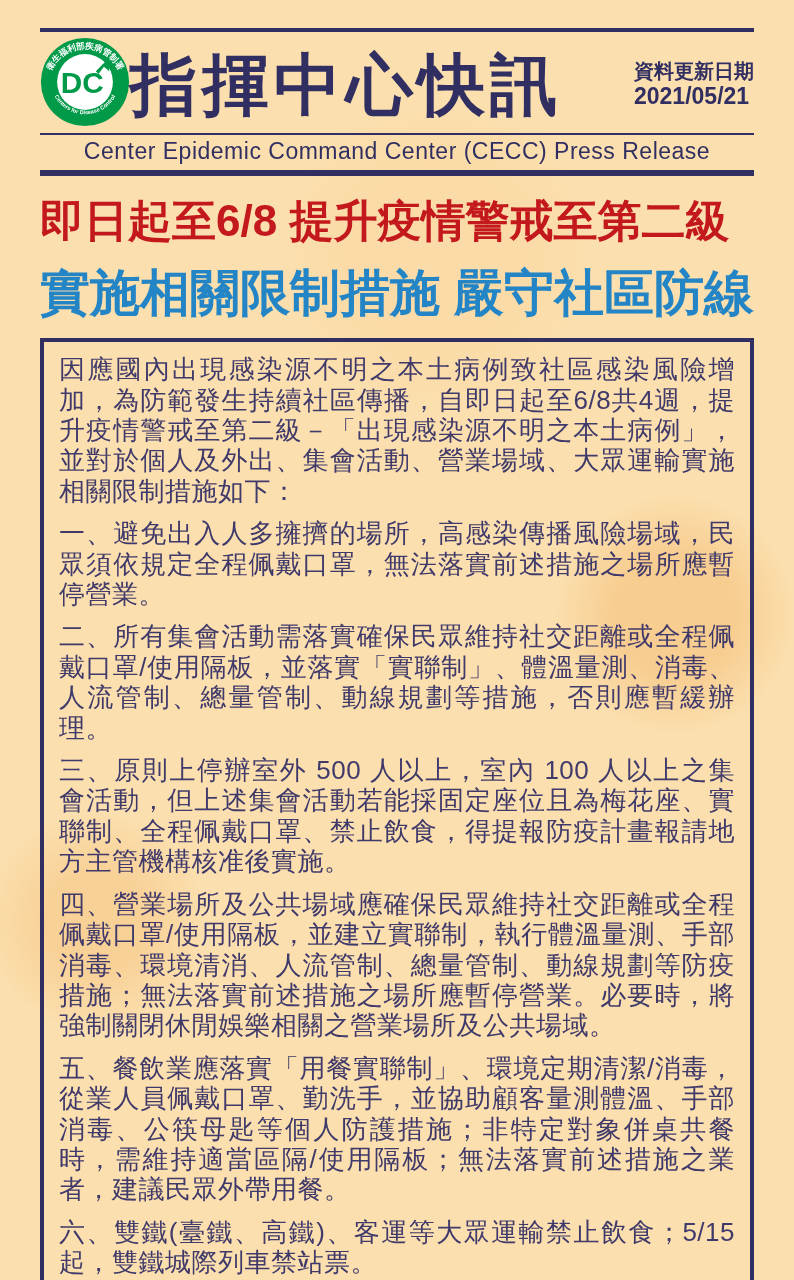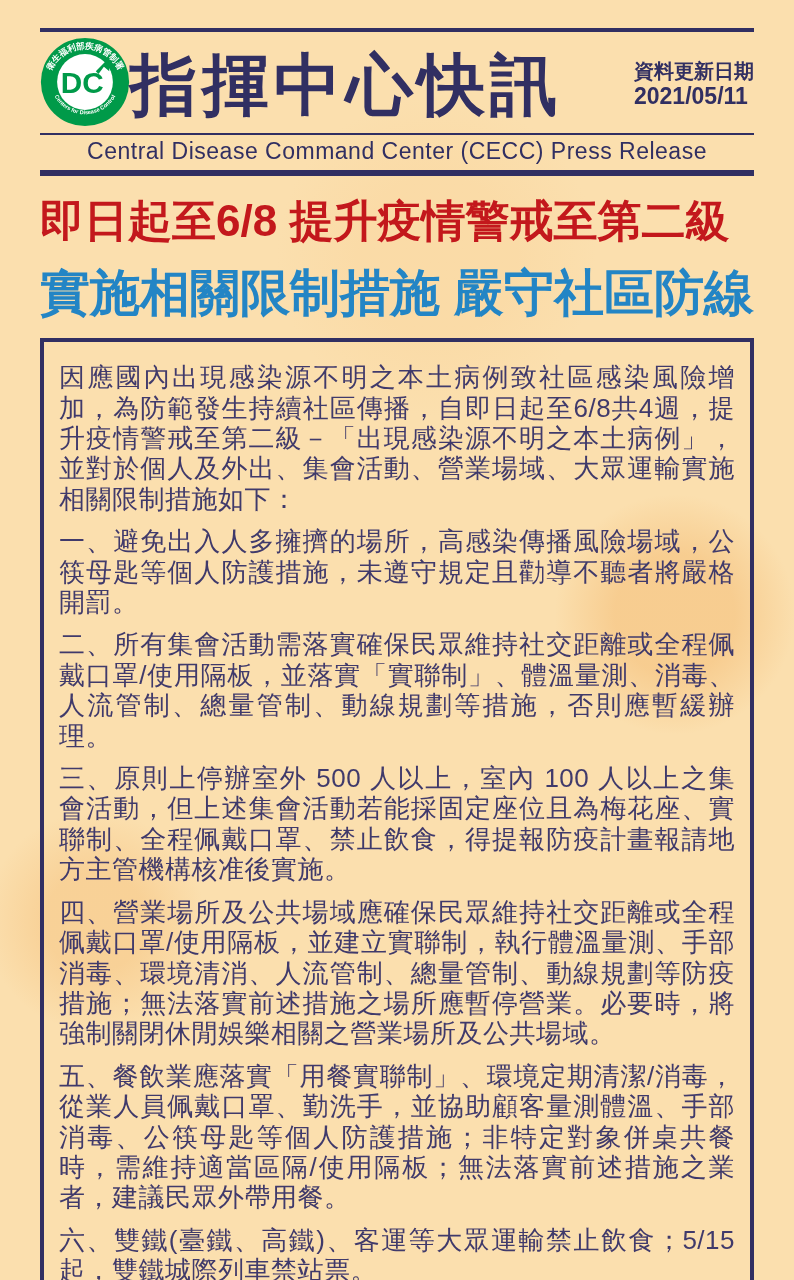--- a/index.html
+++ b/index.html
@@ -89,21 +89,21 @@
   .content-box {
     border: 4px solid #312f62;
     padding: 12px 15px 10px 15px;
     color: #403a6b;
     font-size: 26px;
     line-height: 1.17;
     text-align: justify;
     letter-spacing: 0.5px;
     font-weight: 500;
   }
-  .content-box p { margin-bottom: 12px; margin-top: 8px; }
+  .content-box p { margin-bottom: 12px; }
   .content-box p:last-child { margin-bottom: 0; }
   
   .logo-ring-text { fill: #ffffff; font-weight: bold; }
 </style>
 </head>
 <body>
 
 <div class="page">
 
   <div class="rule-double"></div>
@@ -121,36 +121,36 @@
       </text>
       <text class="logo-ring-text" font-size="6.2" text-anchor="middle">
         <textPath href="#arc-bottom" startOffset="50%">Centers for Disease Control</textPath>
       </text>
       <text x="47" y="62" font-size="33" font-weight="bold" text-anchor="middle" fill="#009a49">DC</text>
       <path d="M 62 38 L 76 24 L 77 38 L 71 33 L 65 41 Z" fill="#009a49"></path>
     </svg>
     <div class="masthead-title">指揮中心快訊</div>
     <div class="date-block">
       <div class="date-label">資料更新日期</div>
-      <div class="date-value">2021/05/11</div>
+      <div class="date-value">2021/05/21</div>
     </div>
   </div>
 
   <div class="rule-single"></div>
-  <div class="cecc-line">Central Disease Command Center (CECC)  Press Release</div>
+  <div class="cecc-line">Center Epidemic Command Center (CECC)  Press Release</div>
   <div class="rule-double-thick"></div>
 
   <div class="headline-block">
     <div class="headline-red">即日起至6/8 提升疫情警戒至第二級</div>
     <div class="headline-blue">實施相關限制措施 嚴守社區防線</div>
   </div>
 
   <div class="content-box">
     <p>因應國內出現感染源不明之本土病例致社區感染風險增加，為防範發生持續社區傳播，自即日起至6/8共4週，提升疫情警戒至第二級－「出現感染源不明之本土病例」，並對於個人及外出、集會活動、營業場域、大眾運輸實施相關限制措施如下：</p>
-    <p>一、避免出入人多擁擠的場所，高感染傳播風險場域，公筷母匙等個人防護措施，未遵守規定且勸導不聽者將嚴格開罰。</p>
+    <p>一、避免出入人多擁擠的場所，高感染傳播風險場域，民眾須依規定全程佩戴口罩，無法落實前述措施之場所應暫停營業。</p>
     <p>二、所有集會活動需落實確保民眾維持社交距離或全程佩戴口罩/使用隔板，並落實「實聯制」、體溫量測、消毒、人流管制、總量管制、動線規劃等措施，否則應暫緩辦理。</p>
     <p>三、原則上停辦室外 500 人以上，室內 100 人以上之集會活動，但上述集會活動若能採固定座位且為梅花座、實聯制、全程佩戴口罩、禁止飲食，得提報防疫計畫報請地方主管機構核准後實施。</p>
     <p>四、營業場所及公共場域應確保民眾維持社交距離或全程佩戴口罩/使用隔板，並建立實聯制，執行體溫量測、手部消毒、環境清消、人流管制、總量管制、動線規劃等防疫措施；無法落實前述措施之場所應暫停營業。必要時，將強制關閉休閒娛樂相關之營業場所及公共場域。</p>
     <p>五、餐飲業應落實「用餐實聯制」、環境定期清潔/消毒，從業人員佩戴口罩、勤洗手，並協助顧客量測體溫、手部消毒、公筷母匙等個人防護措施；非特定對象併桌共餐時，需維持適當區隔/使用隔板；無法落實前述措施之業者，建議民眾外帶用餐。</p>
     <p>六、雙鐵(臺鐵、高鐵)、客運等大眾運輸禁止飲食；5/15起，雙鐵城際列車禁站票。</p>
     <p>指揮中心提醒，以上措施將由各目的事業主管機關及地方政府加強督導與稽查，請民眾務必配合，共同嚴守社區防線。</p>
 
   </div>
 
 </div>

